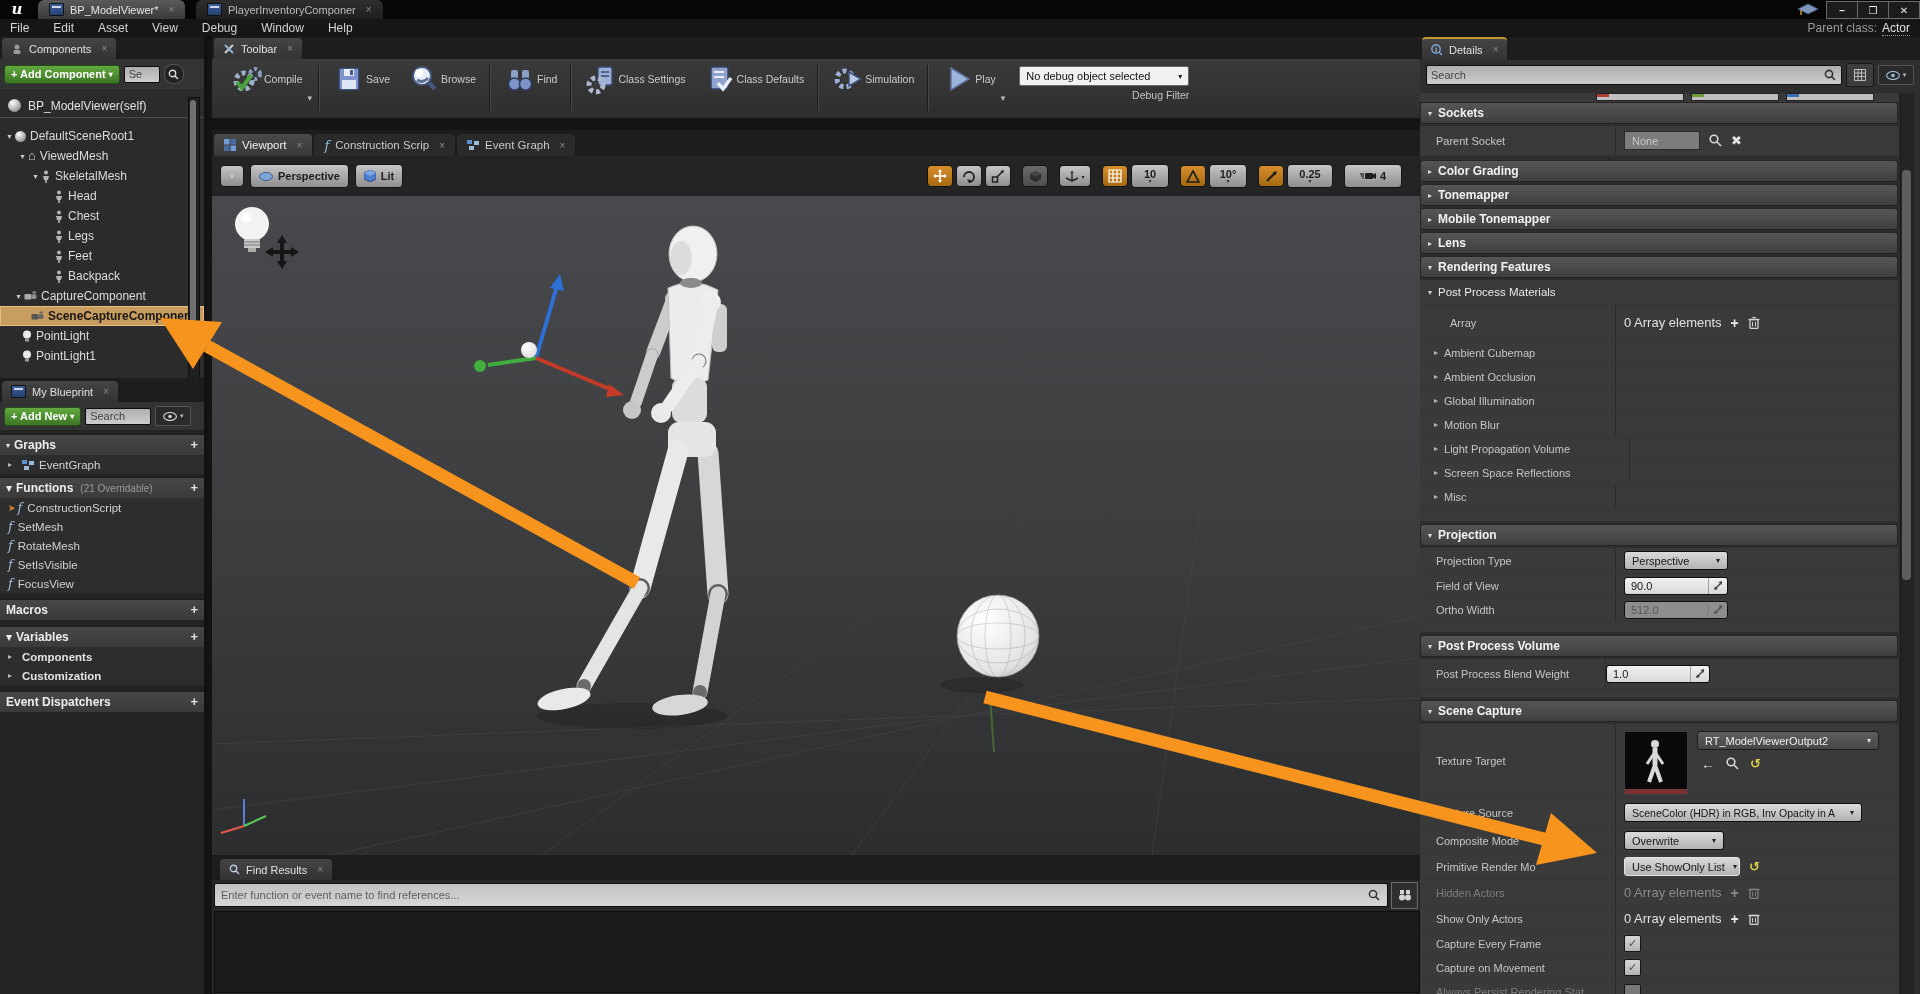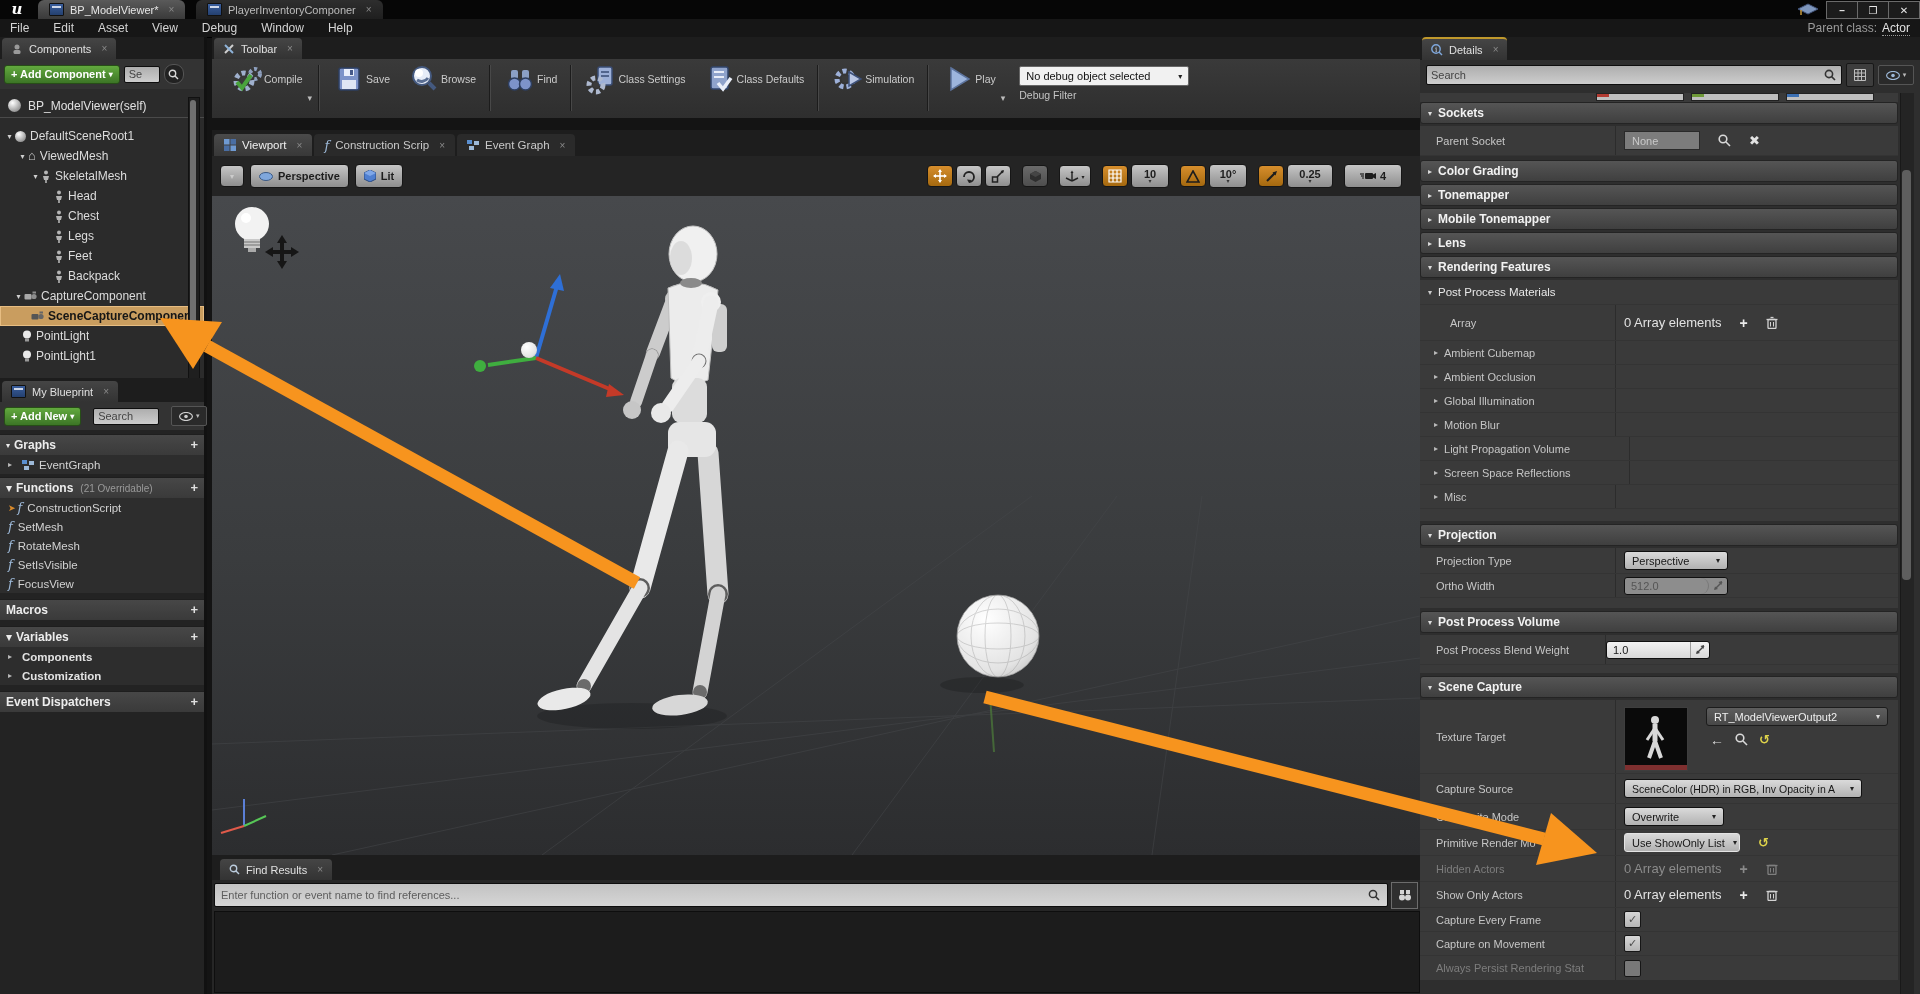--- a/index.html
+++ b/index.html
@@ -55,42 +55,42 @@
   .trow .lbl{margin-left:4px;white-space:nowrap;overflow:hidden;}
   .trow.sel{background:#c99d5f;border:1px solid #e7bd82;color:#161616;}
   .trow.sel .lbl{font-weight:bold;}
   .cscroll{position:absolute;right:4px;top:60px;width:10px;height:280px;background:#1f1f1f;border:1px solid #111;}
   .cscroll .thumb{position:absolute;left:1px;top:2px;width:6px;height:262px;background:#707070;border-radius:3px;}
   .houseicon{color:#c9c9c9;font-size:13px;line-height:12px;}
 
   
   .mbpanel{left:0;top:378px;width:207px;height:616px;background:#232323;border-right:3px solid #111;box-sizing:border-box;}
   .mbtoolbar{position:absolute;left:0;top:24px;width:100%;height:28px;background:#333;display:flex;
-    align-items:center;gap:12px;padding:0 4px;box-sizing:border-box;}
+    align-items:center;gap:4px;padding:0 4px;box-sizing:border-box;}
   .eyebtn{width:34px;height:18px;background:#2a2a2a;border:1px solid #555;border-radius:2px;
     display:flex;align-items:center;justify-content:center;gap:3px;flex:none;}
   .mblist{position:absolute;left:0;top:56px;width:100%;}
   .mbhead{height:20px;background:linear-gradient(#474747,#3a3a3a);border-top:1px solid #1e1e1e;
     display:flex;align-items:center;padding:0 6px;font-weight:bold;color:#ededed;font-size:12px;gap:4px;}
   .mbhead .suffix{font-weight:normal;color:#9a9a9a;font-size:10px;margin-left:3px;}
   .mbhead .plus{margin-left:auto;color:#e0e0e0;font-size:13px;font-weight:bold;}
   .mbrow{height:19px;display:flex;align-items:center;padding-left:8px;color:#d2d2d2;font-size:11.5px;background:#2d2d2d;gap:5px;}
   .mbrow .exp{font-size:8px;color:#bbb;width:9px;}
   .ficon{font-family:"DejaVu Serif",serif;font-style:italic;color:#9db9d8;font-size:13px;line-height:11px;}
   .csarrow{color:#d98a2b;font-size:9px;margin-right:-3px;}
 
   
   .tpanel{left:212px;top:37px;width:1208px;height:81px;background:#2c2c2c;}
   .tbuttons{position:absolute;left:0;top:22px;width:100%;height:59px;background:linear-gradient(#3a3a3a,#2e2e2e);
     display:flex;align-items:flex-start;padding:4px 0 0 10px;box-sizing:border-box;}
   .tbtn{display:flex;flex-direction:row;align-items:center;padding:0 9px;gap:1px;}
   .tbtn .cap{font-size:10.5px;color:#cbcbcb;}
   .tsep{width:1px;height:46px;background:#1c1c1c;border-right:1px solid #484848;margin:2px 4px;}
   .ddcaret{font-size:9px;color:#bbb;align-self:center;margin:14px 2px 0 -4px;}
-  .debugbox{display:flex;flex-direction:column;align-items:flex-start;margin-left:12px;margin-top:3px;}
+  .debugbox{display:flex;flex-direction:column;align-items:flex-end;margin-left:12px;margin-top:3px;}
   .debugcombo{width:170px;height:20px;background:#f1f1f1;border:1px solid #666;border-radius:2px;color:#111;
     font-size:11px;display:flex;align-items:center;justify-content:space-between;padding:0 6px;box-sizing:border-box;}
   .debuglabel{font-size:10.5px;color:#c4c4c4;margin-top:3px;}
 
   
   .vpanel{left:212px;top:130px;width:1208px;height:725px;background:#1d1d1d;}
   .vtabs{height:26px;}
   .vtab{height:22px;background:#2a2a2a;display:inline-flex;align-items:center;gap:6px;padding:0 10px;
     font-size:11.5px;color:#c9c9c9;border-radius:4px 4px 0 0;margin-left:2px;}
   .vtab.active{background:linear-gradient(#4a4a4a,#383838);color:#efefef;}
@@ -134,21 +134,21 @@
   .dcat{height:22px;background:linear-gradient(#555,#3f3f3f);border:1px solid #242424;border-radius:3px;
     display:flex;align-items:center;gap:6px;padding:0 7px;font-weight:bold;color:#f2f2f2;font-size:12px;
     margin-bottom:2px;box-sizing:border-box;}
   .dcat .exp{font-size:8px;color:#ddd;}
   .drow{display:flex;align-items:center;background:#3a3a3a;border-bottom:1px solid #343434;box-sizing:border-box;}
   .dlabel{width:196px;flex:none;padding-left:16px;color:#c6c6c6;font-size:11px;border-right:1px solid #2c2c2c;
     align-self:stretch;display:flex;align-items:center;gap:6px;box-sizing:border-box;white-space:nowrap;overflow:hidden;}
   .dlabel .exp{font-size:8px;color:#bbb;}
   .dlabel.indent{padding-left:14px;}
   .dlabel.dim{color:#7d7d7d;}
-  .dval{display:flex;align-items:center;gap:18px;padding-left:8px;text-align:right;}
+  .dval{display:flex;align-items:center;gap:9px;padding-left:8px;text-align:right;}
   .dsubhead{height:24px;display:flex;align-items:center;gap:6px;background:#3a3a3a;padding-left:8px;
     color:#e8e8e8;font-size:11.5px;border-bottom:1px solid #343434;}
   .dsubhead .exp{font-size:8px;color:#ccc;}
   .combo{background:linear-gradient(#dadada,#b2b2b2);border:1px solid #101010;border-radius:3px;color:#161616;
     font-size:11px;height:19px;display:inline-flex;align-items:center;padding:0 7px;gap:8px;white-space:nowrap;box-sizing:border-box;}
   .combo .ccaret{font-size:8px;color:#222;}
   .combo.dark{background:linear-gradient(#5e5e5e,#474747);color:#efefef;border-color:#1c1c1c;}
   .combo.dark .ccaret{color:#ddd;}
   .combo.focus{border:1px solid #e4e4e4;}
   .spin{width:104px;height:18px;background:linear-gradient(#f2f2f2,#d8d8d8);border:1px solid #101010;
@@ -955,20 +955,37 @@
           </div>
         <div class="dval">
           <div class="combo" style="width:104px;justify-content:space-between;">
             <span>Perspective</span>
               <span class="ccaret">▾</span>
           </div>
         </div>
       </div>
       <div class="drow" style="height:24px;">
         <div class="dlabel">
+            <span>Field of View</span>
+          </div>
+        <div class="dval">
+          <div class="spin">
+            <span class="v">90.0</span>
+            <span class="dg">
+                <svg width="9" height="9">
+                  <line x1="1" y1="8" x2="8" y2="1" stroke="#444" stroke-width="1.4"></line>
+                  <polygon points="8,0 4.5,1 7.5,4" fill="#444"></polygon>
+                  <polygon points="0,9 1,5.5 4,8" fill="#444"></polygon>
+                </svg>
+              </span>
+          </div>
+        </div>
+      </div>
+      <div class="drow" style="height:24px;">
+        <div class="dlabel">
             <span>Ortho Width</span>
           </div>
         <div class="dval">
           <div class="spin disabled">
             <span class="v" style="border-right:1px solid #777;border-radius:8px;">512.0</span>
             <span class="dg">
                 <svg width="9" height="9">
                   <line x1="1" y1="8" x2="8" y2="1" stroke="#555" stroke-width="1.4"></line>
                   <polygon points="8,0 4.5,1 7.5,4" fill="#555"></polygon>
                   <polygon points="0,9 1,5.5 4,8" fill="#555"></polygon>

